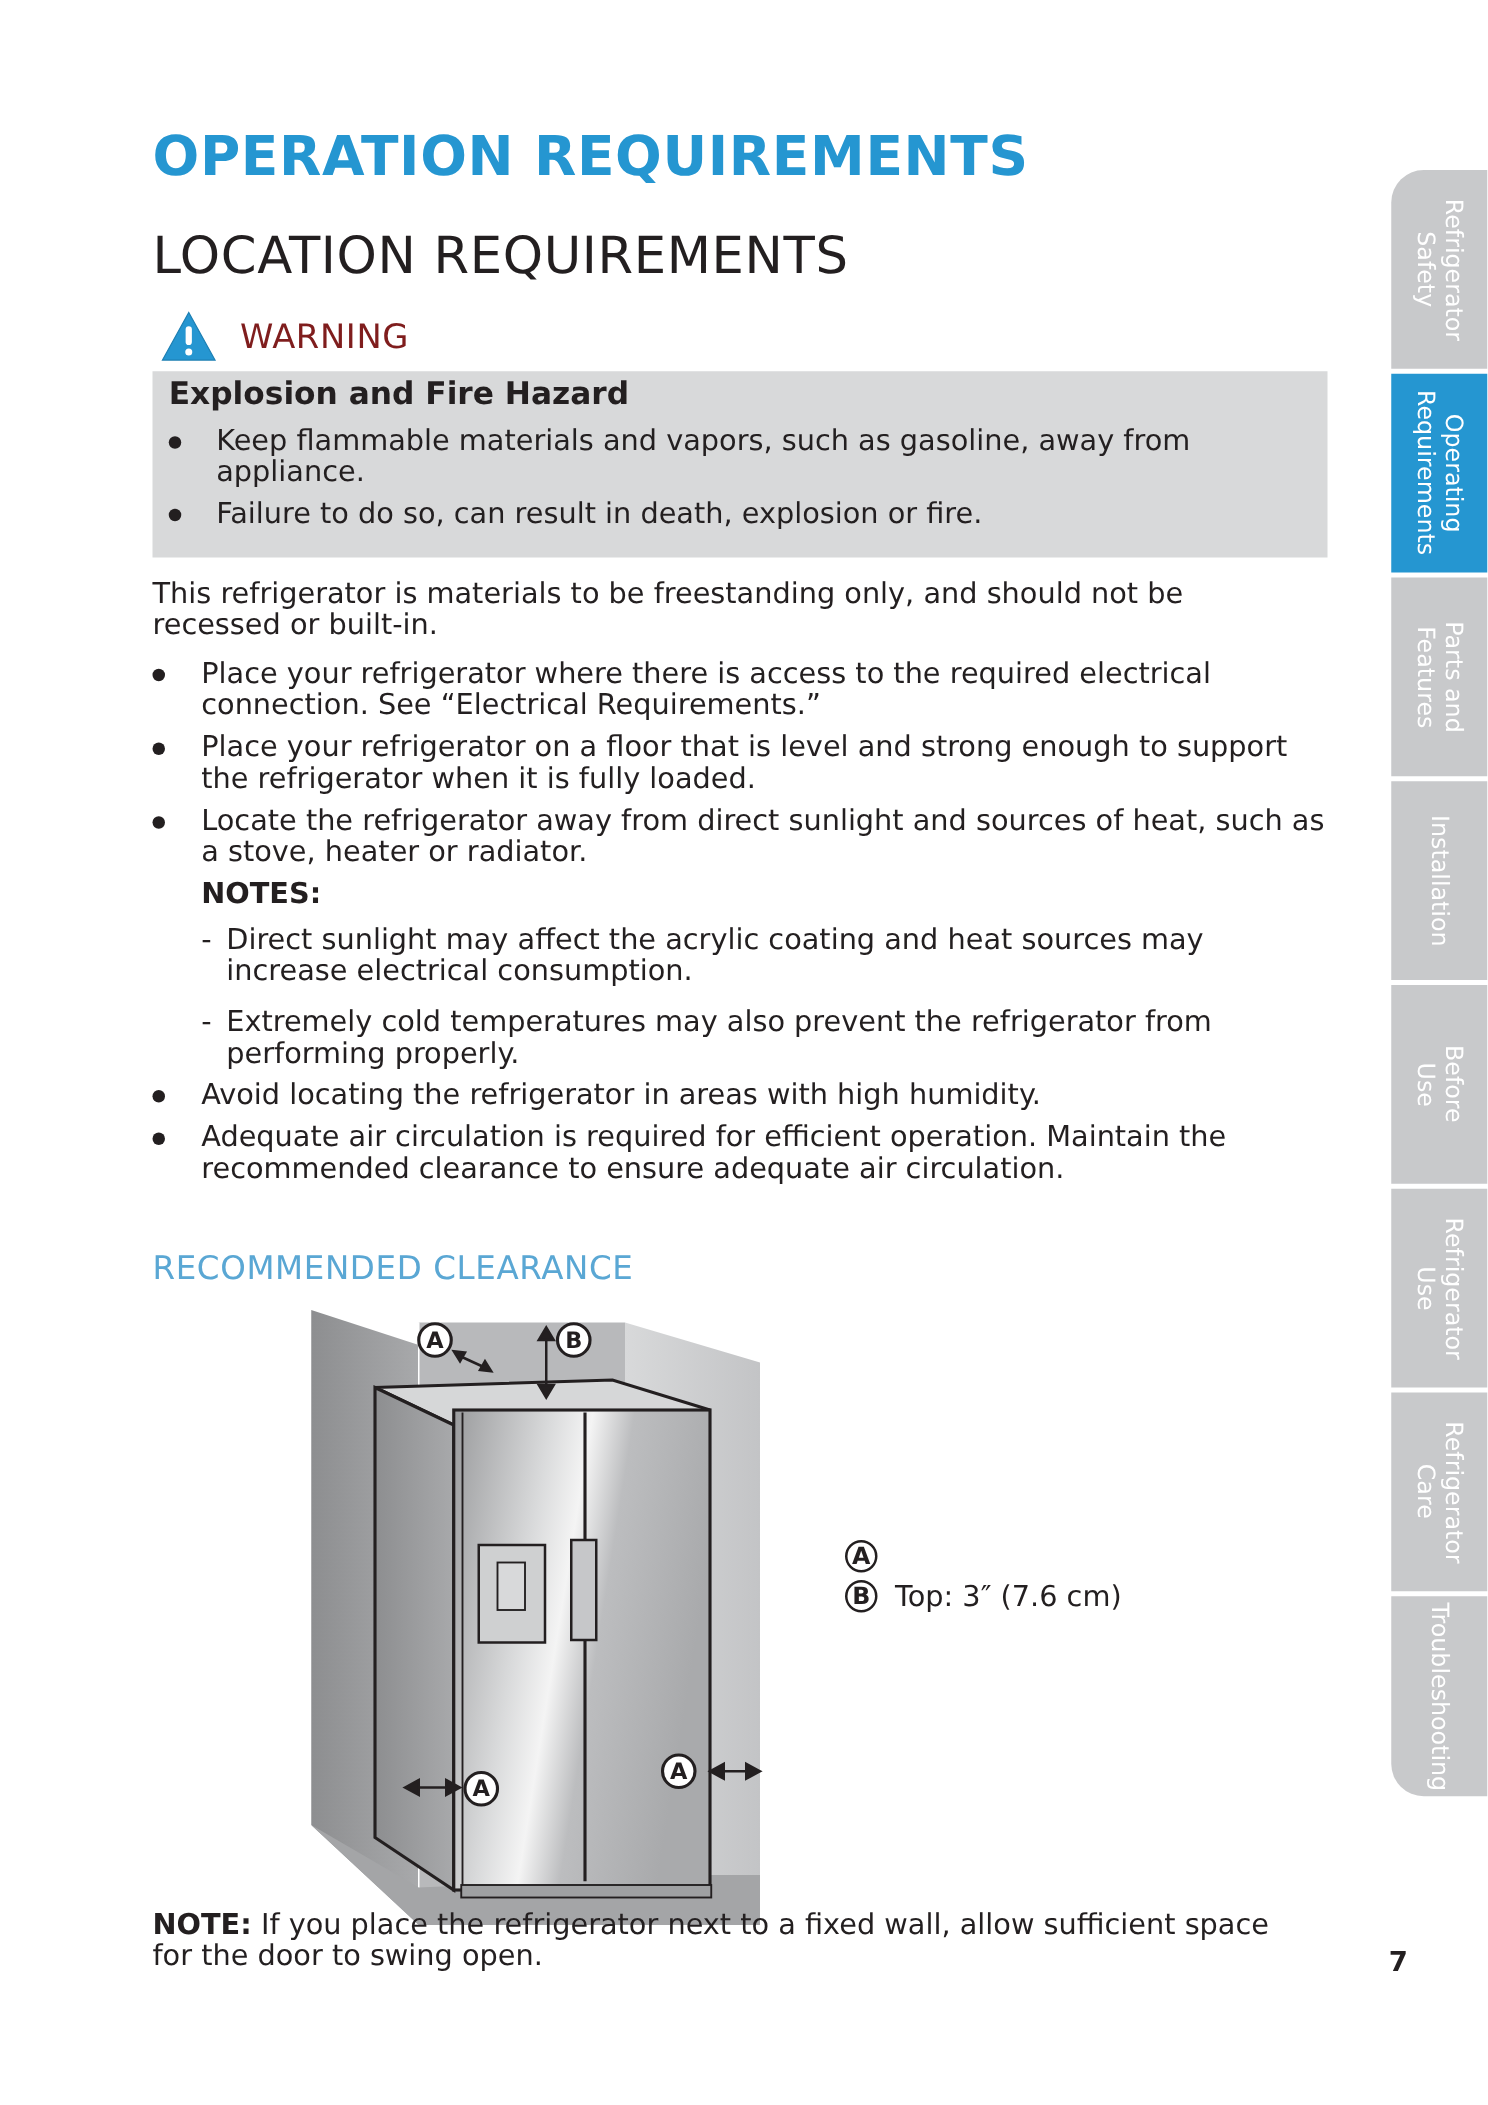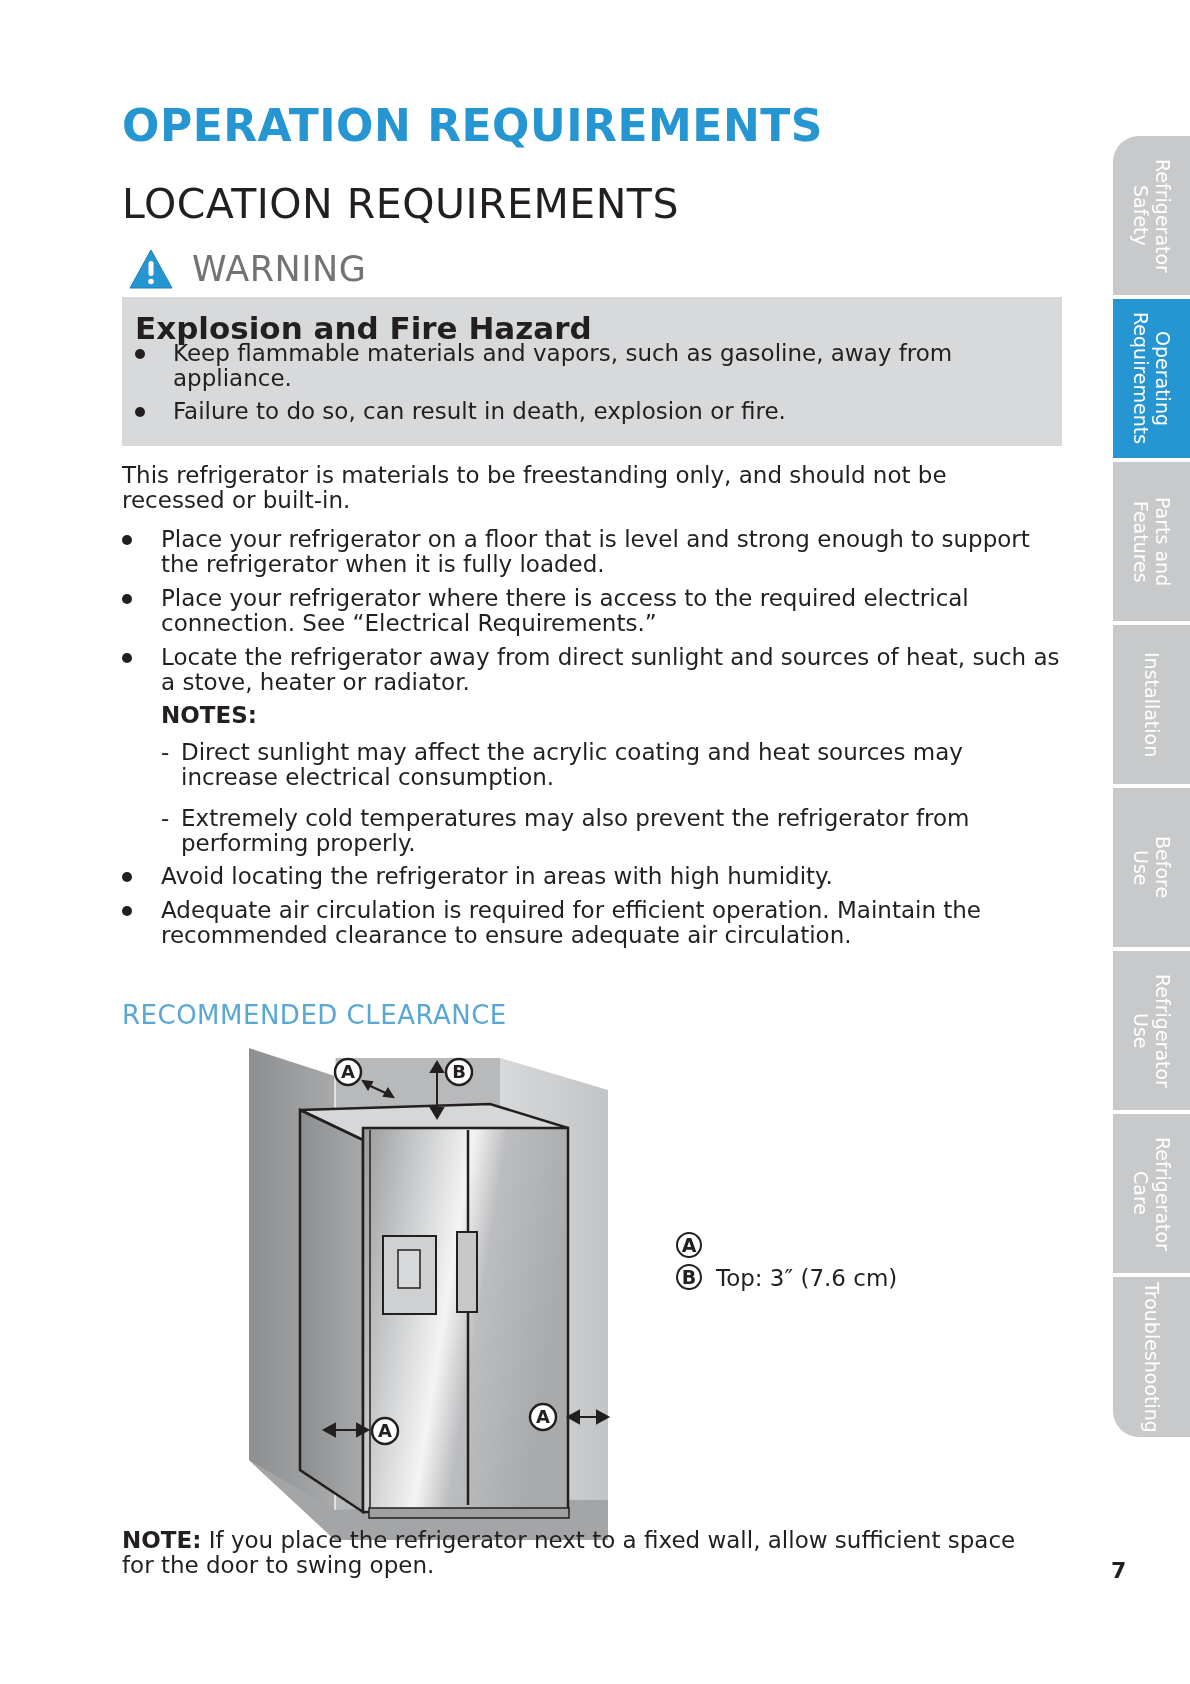--- a/index.html
+++ b/index.html
@@ -3,23 +3,23 @@
 <meta charset="utf-8">
 <style>
   html, body { margin:0; padding:0; background:#fff; }
   body { width:1190px; height:1684px; position:relative; overflow:hidden;
          font-family:"DejaVu Sans", sans-serif; color:#231f20; }
   .abs { position:absolute; }
   .title { left:122px; top:100px; font-size:44px; font-weight:bold; color:#2596d1; letter-spacing:0.5px; white-space:nowrap; }
   .subtitle { left:122px; top:180px; font-size:41px; color:#231f20; letter-spacing:0.5px; white-space:nowrap; }
   .warn-row { left:128px; top:248px; height:42px; display:flex; align-items:center; }
   .warn-row svg { width:46px; height:42px; }
-  .warn-label { margin-left:18px; font-size:35px; color:#737373; letter-spacing:0.5px; }
+  .warn-label { margin-left:18px; font-size:27px; color:#7f1d1d; letter-spacing:0.5px; }
   .hazard-box { left:122px; top:297px; width:940px; height:149px; background:#d8d9da; }
-  .hazard-title { position:absolute; left:13px; top:13px; font-size:31px; font-weight:bold; }
+  .hazard-title { position:absolute; left:13px; top:3px; font-size:25px; font-weight:bold; }
   .blist { list-style:none; margin:0; padding:0; }
   .blist li { position:relative; font-size:23px; line-height:25px; }
   .blist li .dot { position:absolute; left:0; top:8px; width:10px; height:10px; border-radius:50%; background:#231f20; }
   .hazard-box .blist { position:absolute; left:13px; top:44px; width:910px; }
   .hazard-box .blist li { padding-left:38px; margin-bottom:8px; }
   .intro { left:122px; top:463px; width:930px; font-size:23px; line-height:25px; }
   .main-list { left:122px; top:527px; width:940px; }
   .main-list li { padding-left:39px; margin-bottom:9px; }
   .notes-h { font-weight:bold; font-size:23px; margin:8px 0 12px 0; }
   .sub-notes { margin:0; padding:0; list-style:none; }
@@ -63,22 +63,22 @@
   <ul class="blist">
     <li><span class="dot"></span><span>Keep flammable materials and vapors, such as gasoline, away from appliance.</span></li>
     <li><span class="dot"></span><span>Failure to do so, can result in death, explosion or fire.</span></li>
   </ul>
 </div>
 
 <div class="abs intro">This refrigerator is materials to be freestanding only, and should not be recessed or built-in.</div>
 
 <div class="abs main-list">
   <ul class="blist">
+    <li><span class="dot"></span><span>Place your refrigerator where there is access to the required electrical connection. See “Electrical Requirements.”</span></li>
     <li><span class="dot"></span><span>Place your refrigerator on a floor that is level and strong enough to support the refrigerator when it is fully loaded.</span></li>
-    <li><span class="dot"></span><span>Place your refrigerator where there is access to the required electrical connection. See “Electrical Requirements.”</span></li>
     <li><span class="dot"></span><span>Locate the refrigerator away from direct sunlight and sources of heat, such as a stove, heater or radiator.</span>
       <div class="notes-h">NOTES:</div>
       <ul class="sub-notes">
         <li><span class="dash">-</span><span>Direct sunlight may affect the acrylic coating and heat sources may increase electrical consumption.</span></li>
         <li><span class="dash">-</span><span>Extremely cold temperatures may also prevent the refrigerator from performing properly.</span></li>
       </ul>
     </li>
     <li style="margin-top:-8px"><span class="dot"></span><span>Avoid locating the refrigerator in areas with high humidity.</span></li>
     <li><span class="dot"></span><span>Adequate air circulation is required for efficient operation. Maintain the recommended clearance to ensure adequate air circulation.</span></li>
   </ul>

